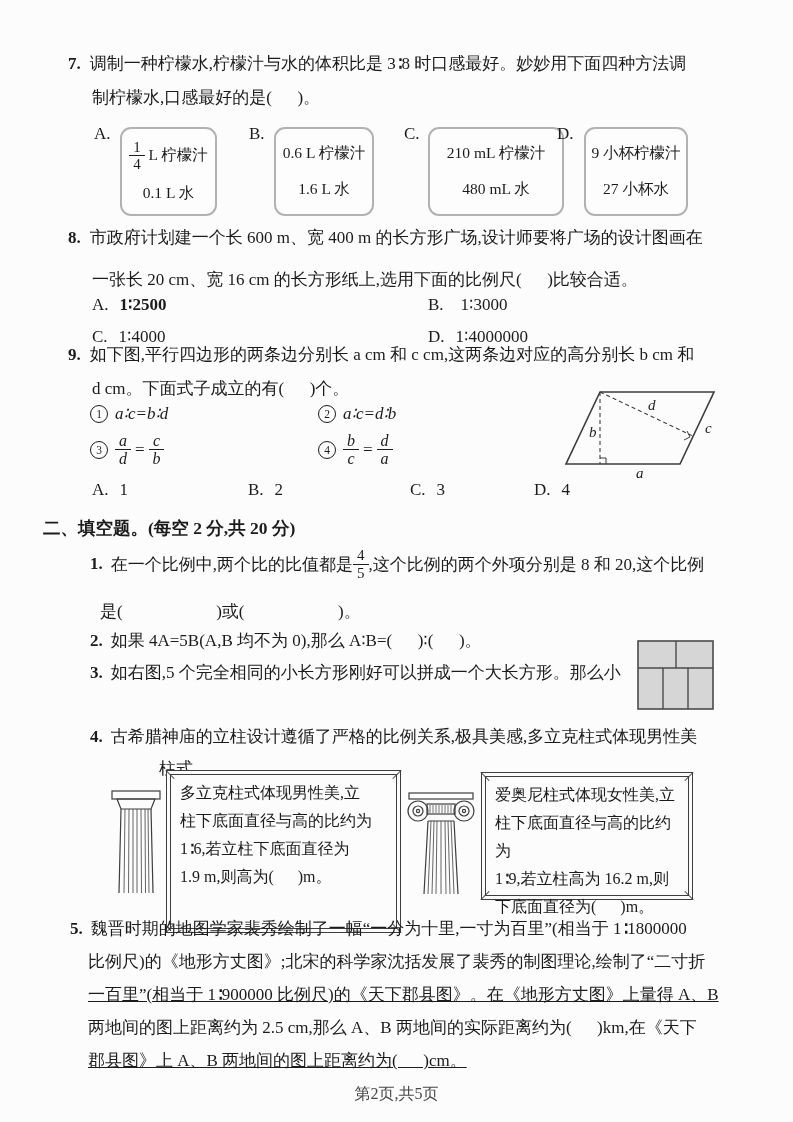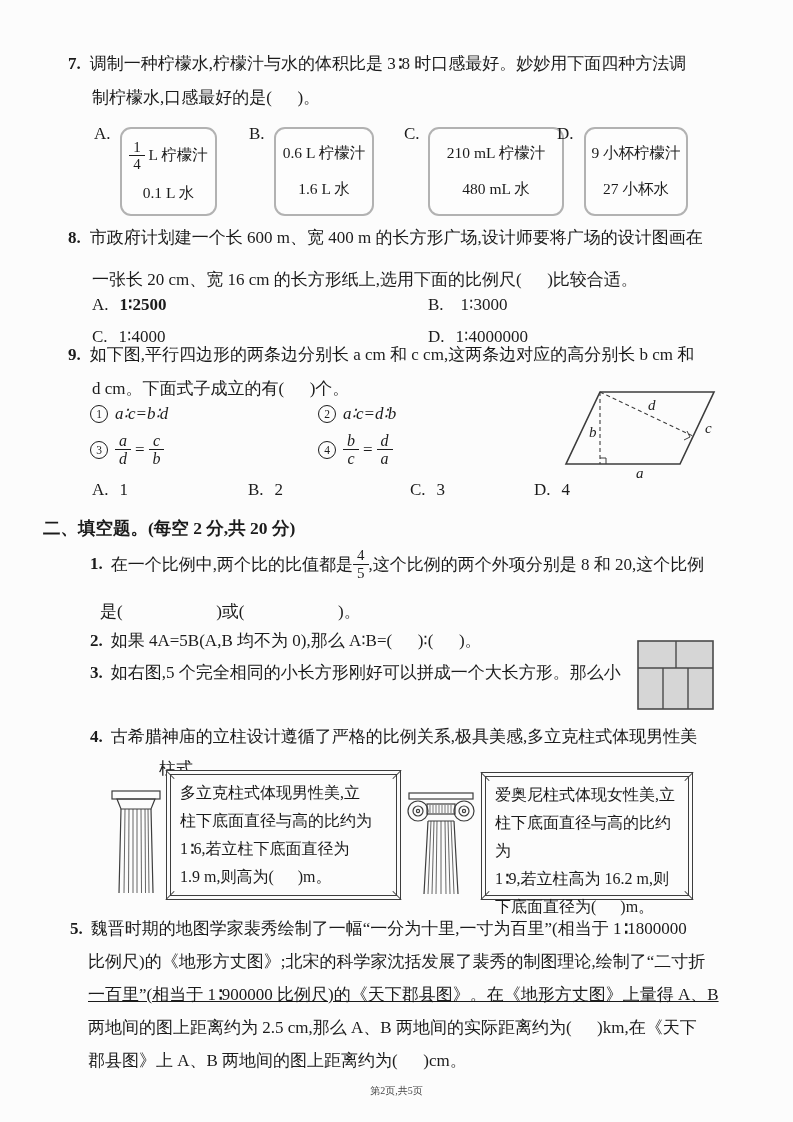--- a/index.html
+++ b/index.html
@@ -33,21 +33,21 @@
              align-items:center; justify-content:center; font-size:11.5px; margin-right:3px; flex:none; }
   
   .notchbox { position:absolute; border:1.2px solid #3d3d3d; padding:3px; box-sizing:border-box; background:#fcfcfc; }
   .nb-inner { border:1.2px solid #3d3d3d; height:100%; box-sizing:border-box; padding:4px 9px; }
   .nb-line { font-size:16px; line-height:28px; white-space:pre-wrap; }
   .tick { position:absolute; width:12px; height:0; border-top:1.1px solid #3d3d3d; }
   .tick.tl { left:-3px; top:3px;  transform:rotate(45deg); }
   .tick.tr { right:-3px; top:3px; transform:rotate(-45deg); }
   .tick.bl { left:-3px; bottom:3px; transform:rotate(-45deg); }
   .tick.br { right:-3px; bottom:3px; transform:rotate(45deg); }
-  .footer { width:100%; text-align:center; font-size:10px; color:#474747; }
+  .footer { width:100%; text-align:center; font-size:16px; color:#474747; }
   svg text { font-family:"Liberation Serif","DejaVu Serif",serif; font-style:italic; font-size:15px; fill:#222; }
 </style>
 </head>
 <body>
 
 <div class="page">
 
   <div class="abs" style="left:68px;top:52px;">
     <span class="qnum">7.</span><span class="t">调制一种柠檬水,柠檬汁与水的体积比是 3∶8 时口感最好。妙妙用下面四种方法调</span>
   </div>
@@ -196,21 +196,21 @@
 
   <svg class="abs" style="left:110px;top:786px;" width="52" height="108" viewBox="0 0 52 108">
     <g fill="none" stroke="#3d3d3d" stroke-width="1.2">
       <rect x="2" y="5" width="48" height="8"></rect>
       <path d="M7 13 L45 13 L41 23 L11 23 Z"></path>
       <path d="M11 23 L9 107 M41 23 L43 107"></path>
       <path d="M15 23 L14 107 M19 23 L18.5 107 M23 23 L23 107 M27 23 L27 107 M31 23 L31.5 107 M35 23 L35.5 107 M38 23 L39 107" stroke-width="0.8"></path>
     </g>
   </svg>
 
-  <div class="notchbox" style="left:166px;top:770px;width:235px;height:130px;">
+  <div class="notchbox" style="left:166px;top:770px;width:235px;height:163px;">
     <span class="tick tl"></span>
     <span class="tick tr"></span>
     <span class="tick bl"></span>
     <span class="tick br"></span>
     <div class="nb-inner">
       <div class="nb-line">多立克柱式体现男性美,立</div>
       <div class="nb-line">柱下底面直径与高的比约为</div>
       <div class="nb-line">1∶6,若立柱下底面直径为</div>
       <div class="nb-line">1.9 m,则高为(      )m。</div>
     </div>
@@ -244,17 +244,17 @@
       <div class="nb-line">下底面直径为(      )m。</div>
     </div>
   </div>
 
   <div class="abs" style="left:70px;top:917px;">
     <span class="subnum">5.</span><span class="t">魏晋时期的地图学家裴秀绘制了一幅“一分为十里,一寸为百里”(相当于 1∶1800000</span>
   </div>
   <div class="abs t" style="left:88px;top:950px;">比例尺)的《地形方丈图》;北宋的科学家沈括发展了裴秀的制图理论,绘制了“二寸折</div>
   <div class="abs t" style="left:88px;top:983px;text-decoration:underline;">一百里”(相当于 1∶900000 比例尺)的《天下郡县图》。在《地形方丈图》上量得 A、B</div>
   <div class="abs t" style="left:88px;top:1016px;">两地间的图上距离约为 2.5 cm,那么 A、B 两地间的实际距离约为(      )km,在《天下</div>
-  <div class="abs t" style="left:88px;top:1049px;">郡县图》上 A、B 两地间的图上距离约为(      )cm。</div>
+  <div class="abs t" style="left:88px;top:1049px;text-decoration:underline;">郡县图》上 A、B 两地间的图上距离约为(      )cm。</div>
 
   <div class="abs footer" style="left:0;top:1084px;">第2页,共5页</div>
 
 </div>
 
 </body></html>

